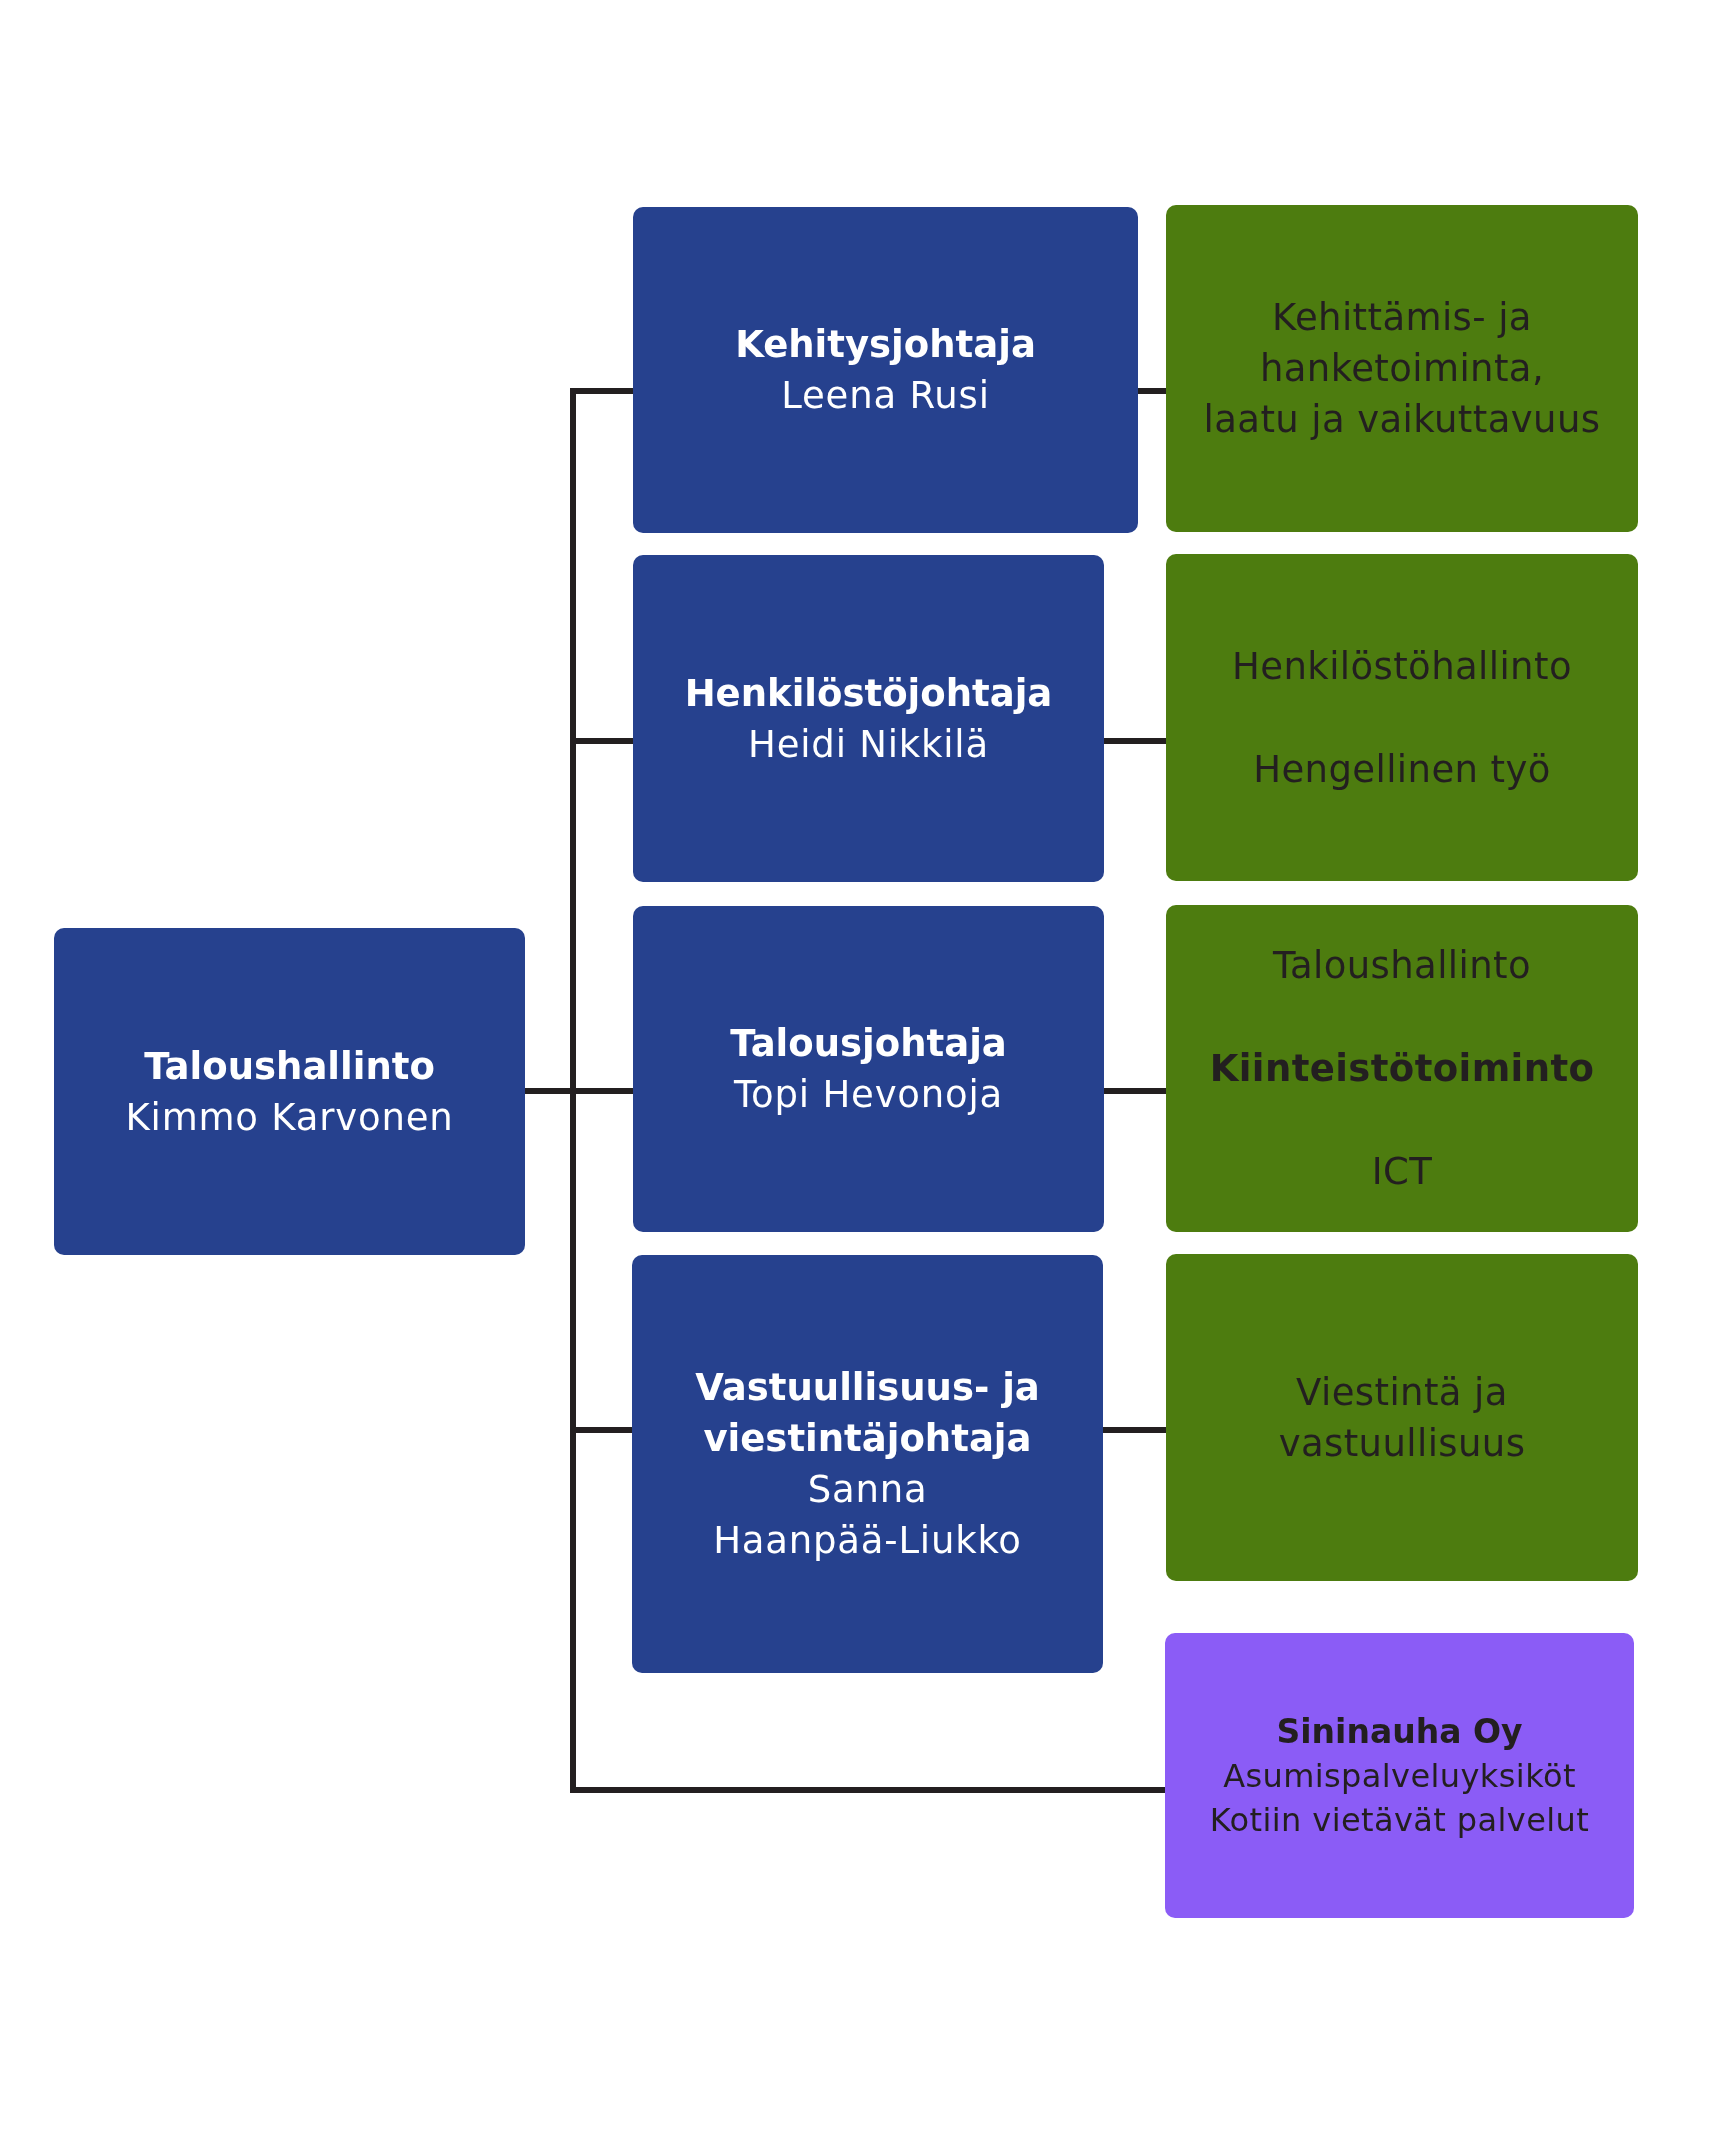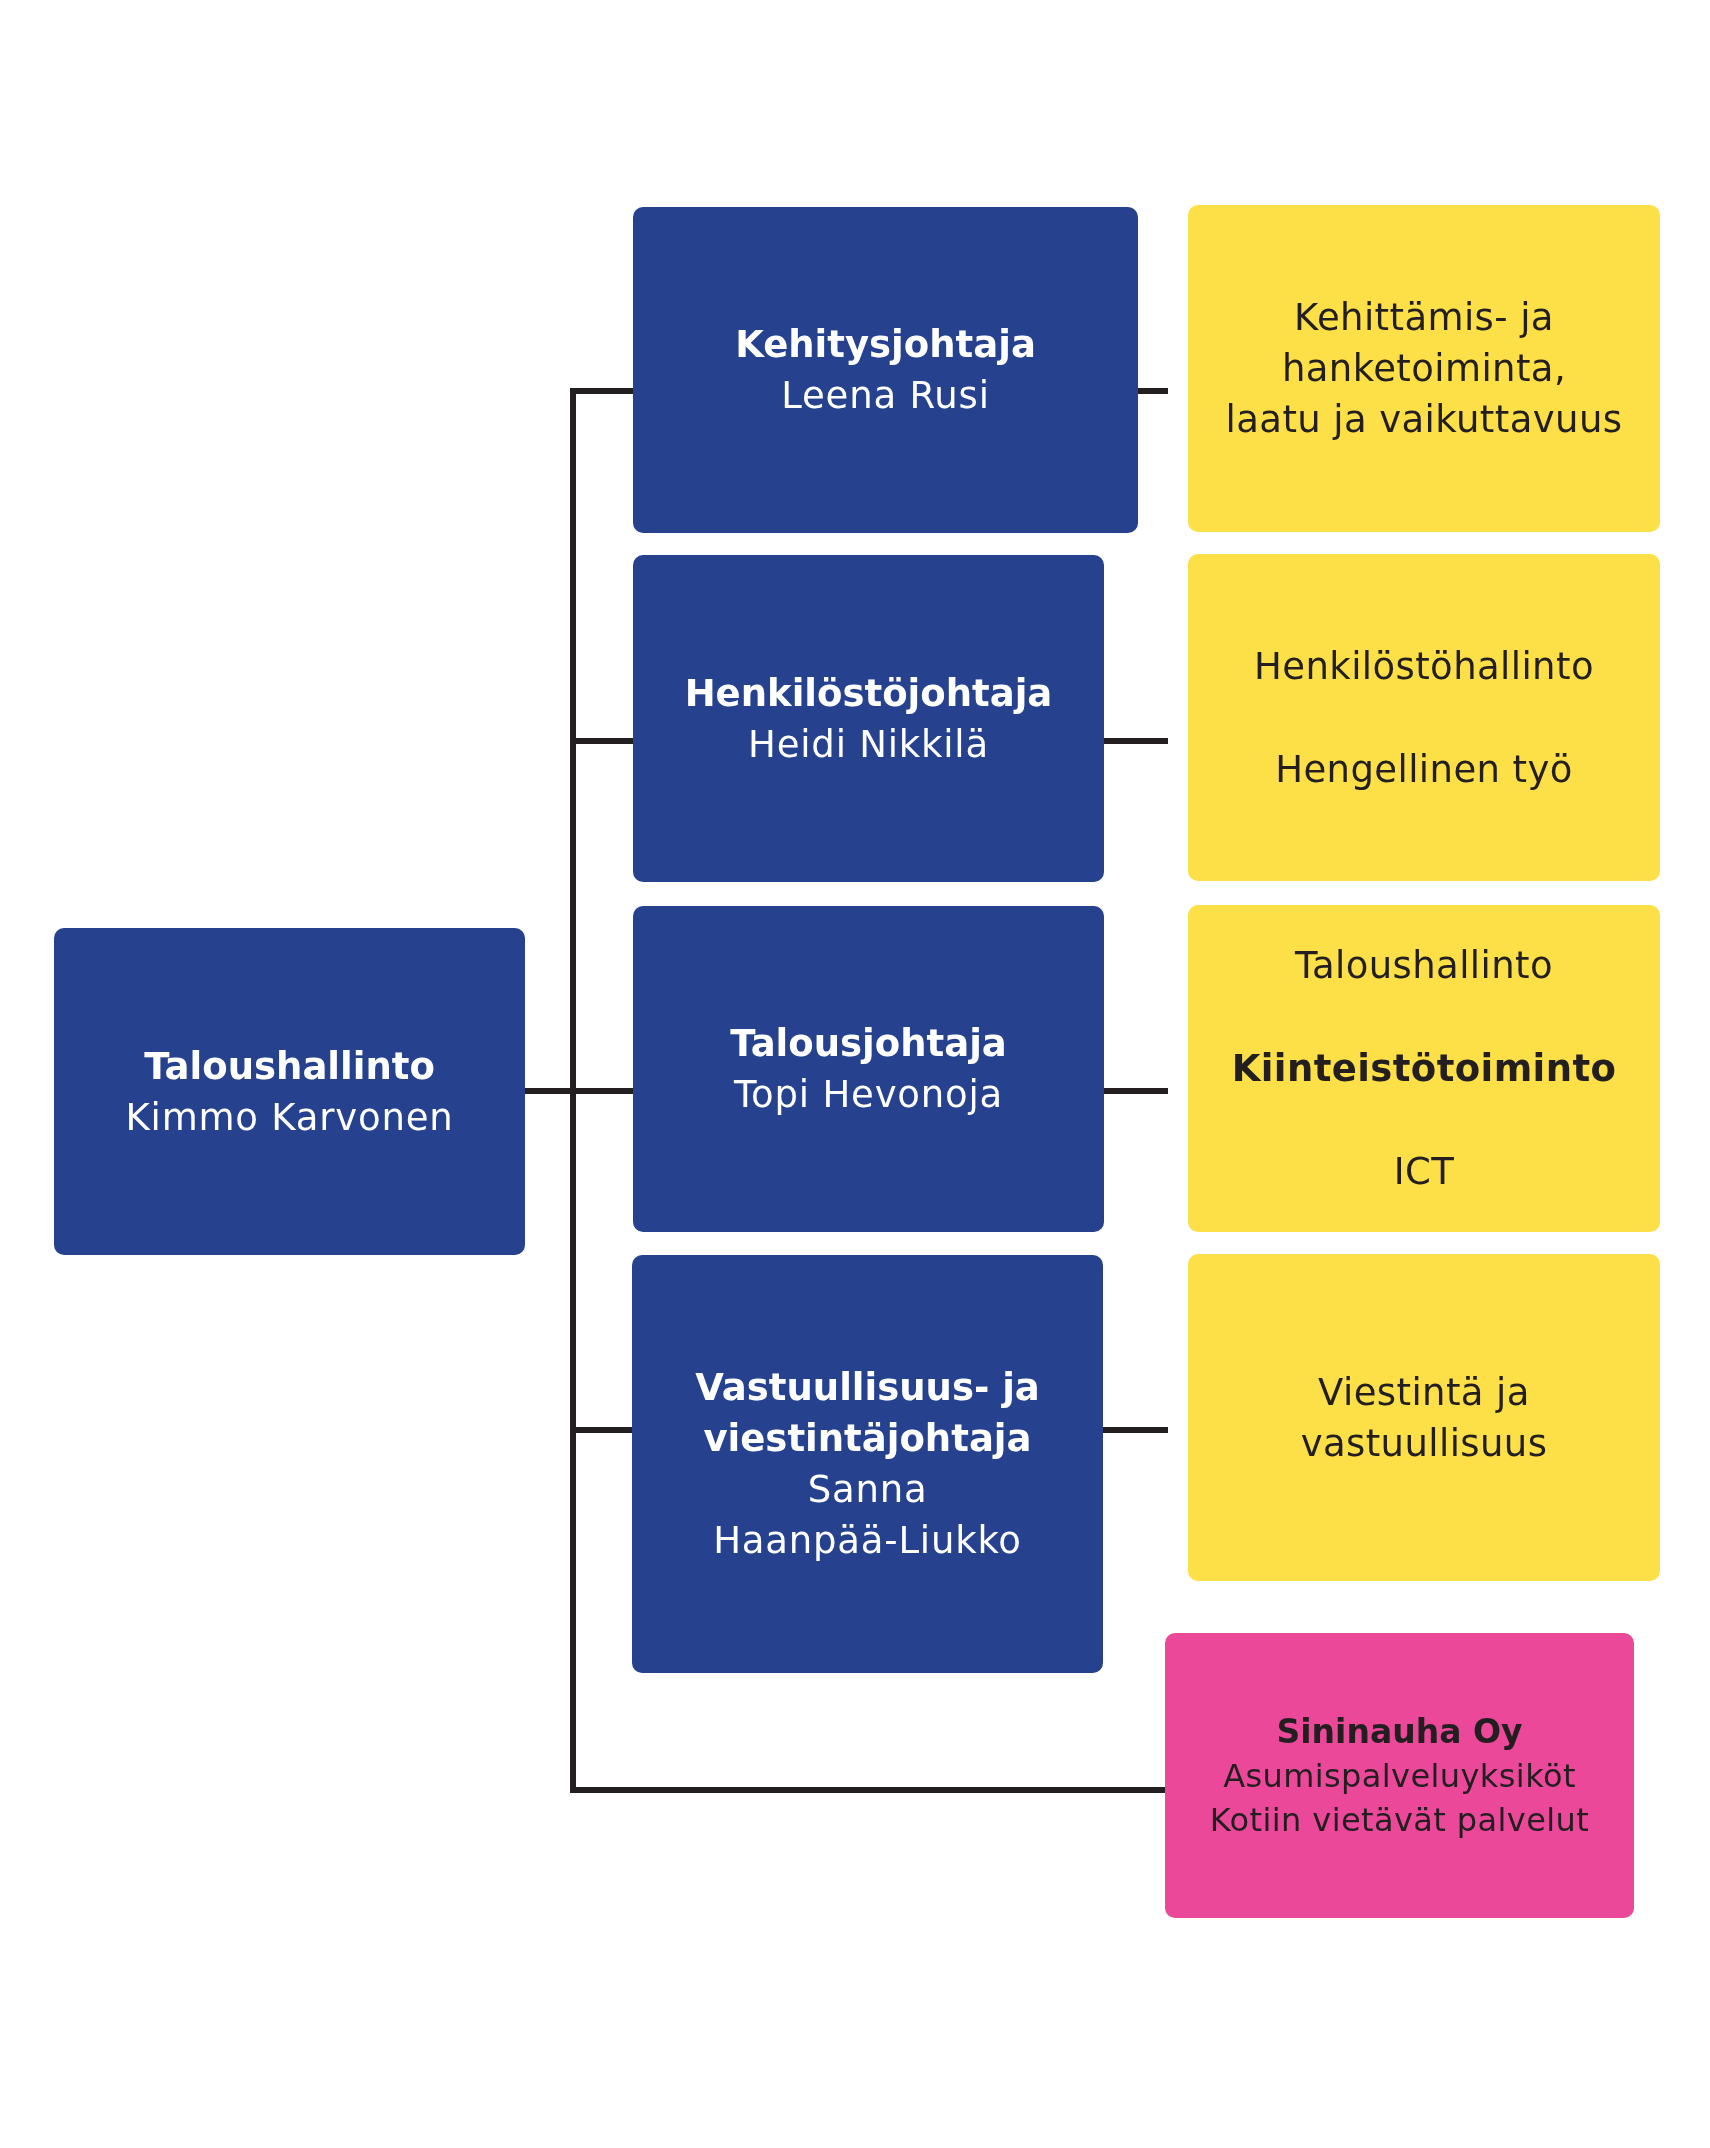--- a/index.html
+++ b/index.html
@@ -3,22 +3,22 @@
 <meta charset="utf-8">
 <style>
   html, body { margin:0; padding:0; background:#ffffff; }
   body { width:1710px; height:2148px; position:relative; overflow:hidden;
          font-family:"DejaVu Sans", sans-serif; }
   .line { position:absolute; background:#231f20; }
   .box { position:absolute; box-sizing:border-box; border-radius:10px;
          display:flex; flex-direction:column; align-items:center; justify-content:center;
          text-align:center; }
   .blue { background:#26418e; color:#ffffff; }
-  .grey { background:#fde047; color:#231f20;margin-left:22px; }
-  .light { background:#ec4899; color:#231f20; }
+  .grey { background:#4d7c0f; color:#231f20; }
+  .light { background:#8b5cf6; color:#231f20; }
   .title { font-weight:bold; font-size:37px; line-height:51px; }
   .name { font-size:37px; line-height:51px; letter-spacing:0.8px; }
   .unit { font-size:37px; line-height:51px; letter-spacing:0.4px; }
   .unit-group { margin:26px 0; }
   .sub-title { font-weight:bold; font-size:33px; line-height:44px; }
   .sub-line { font-size:32px; line-height:44px; letter-spacing:0.4px; }
 </style>
 </head>
 <body>
 

